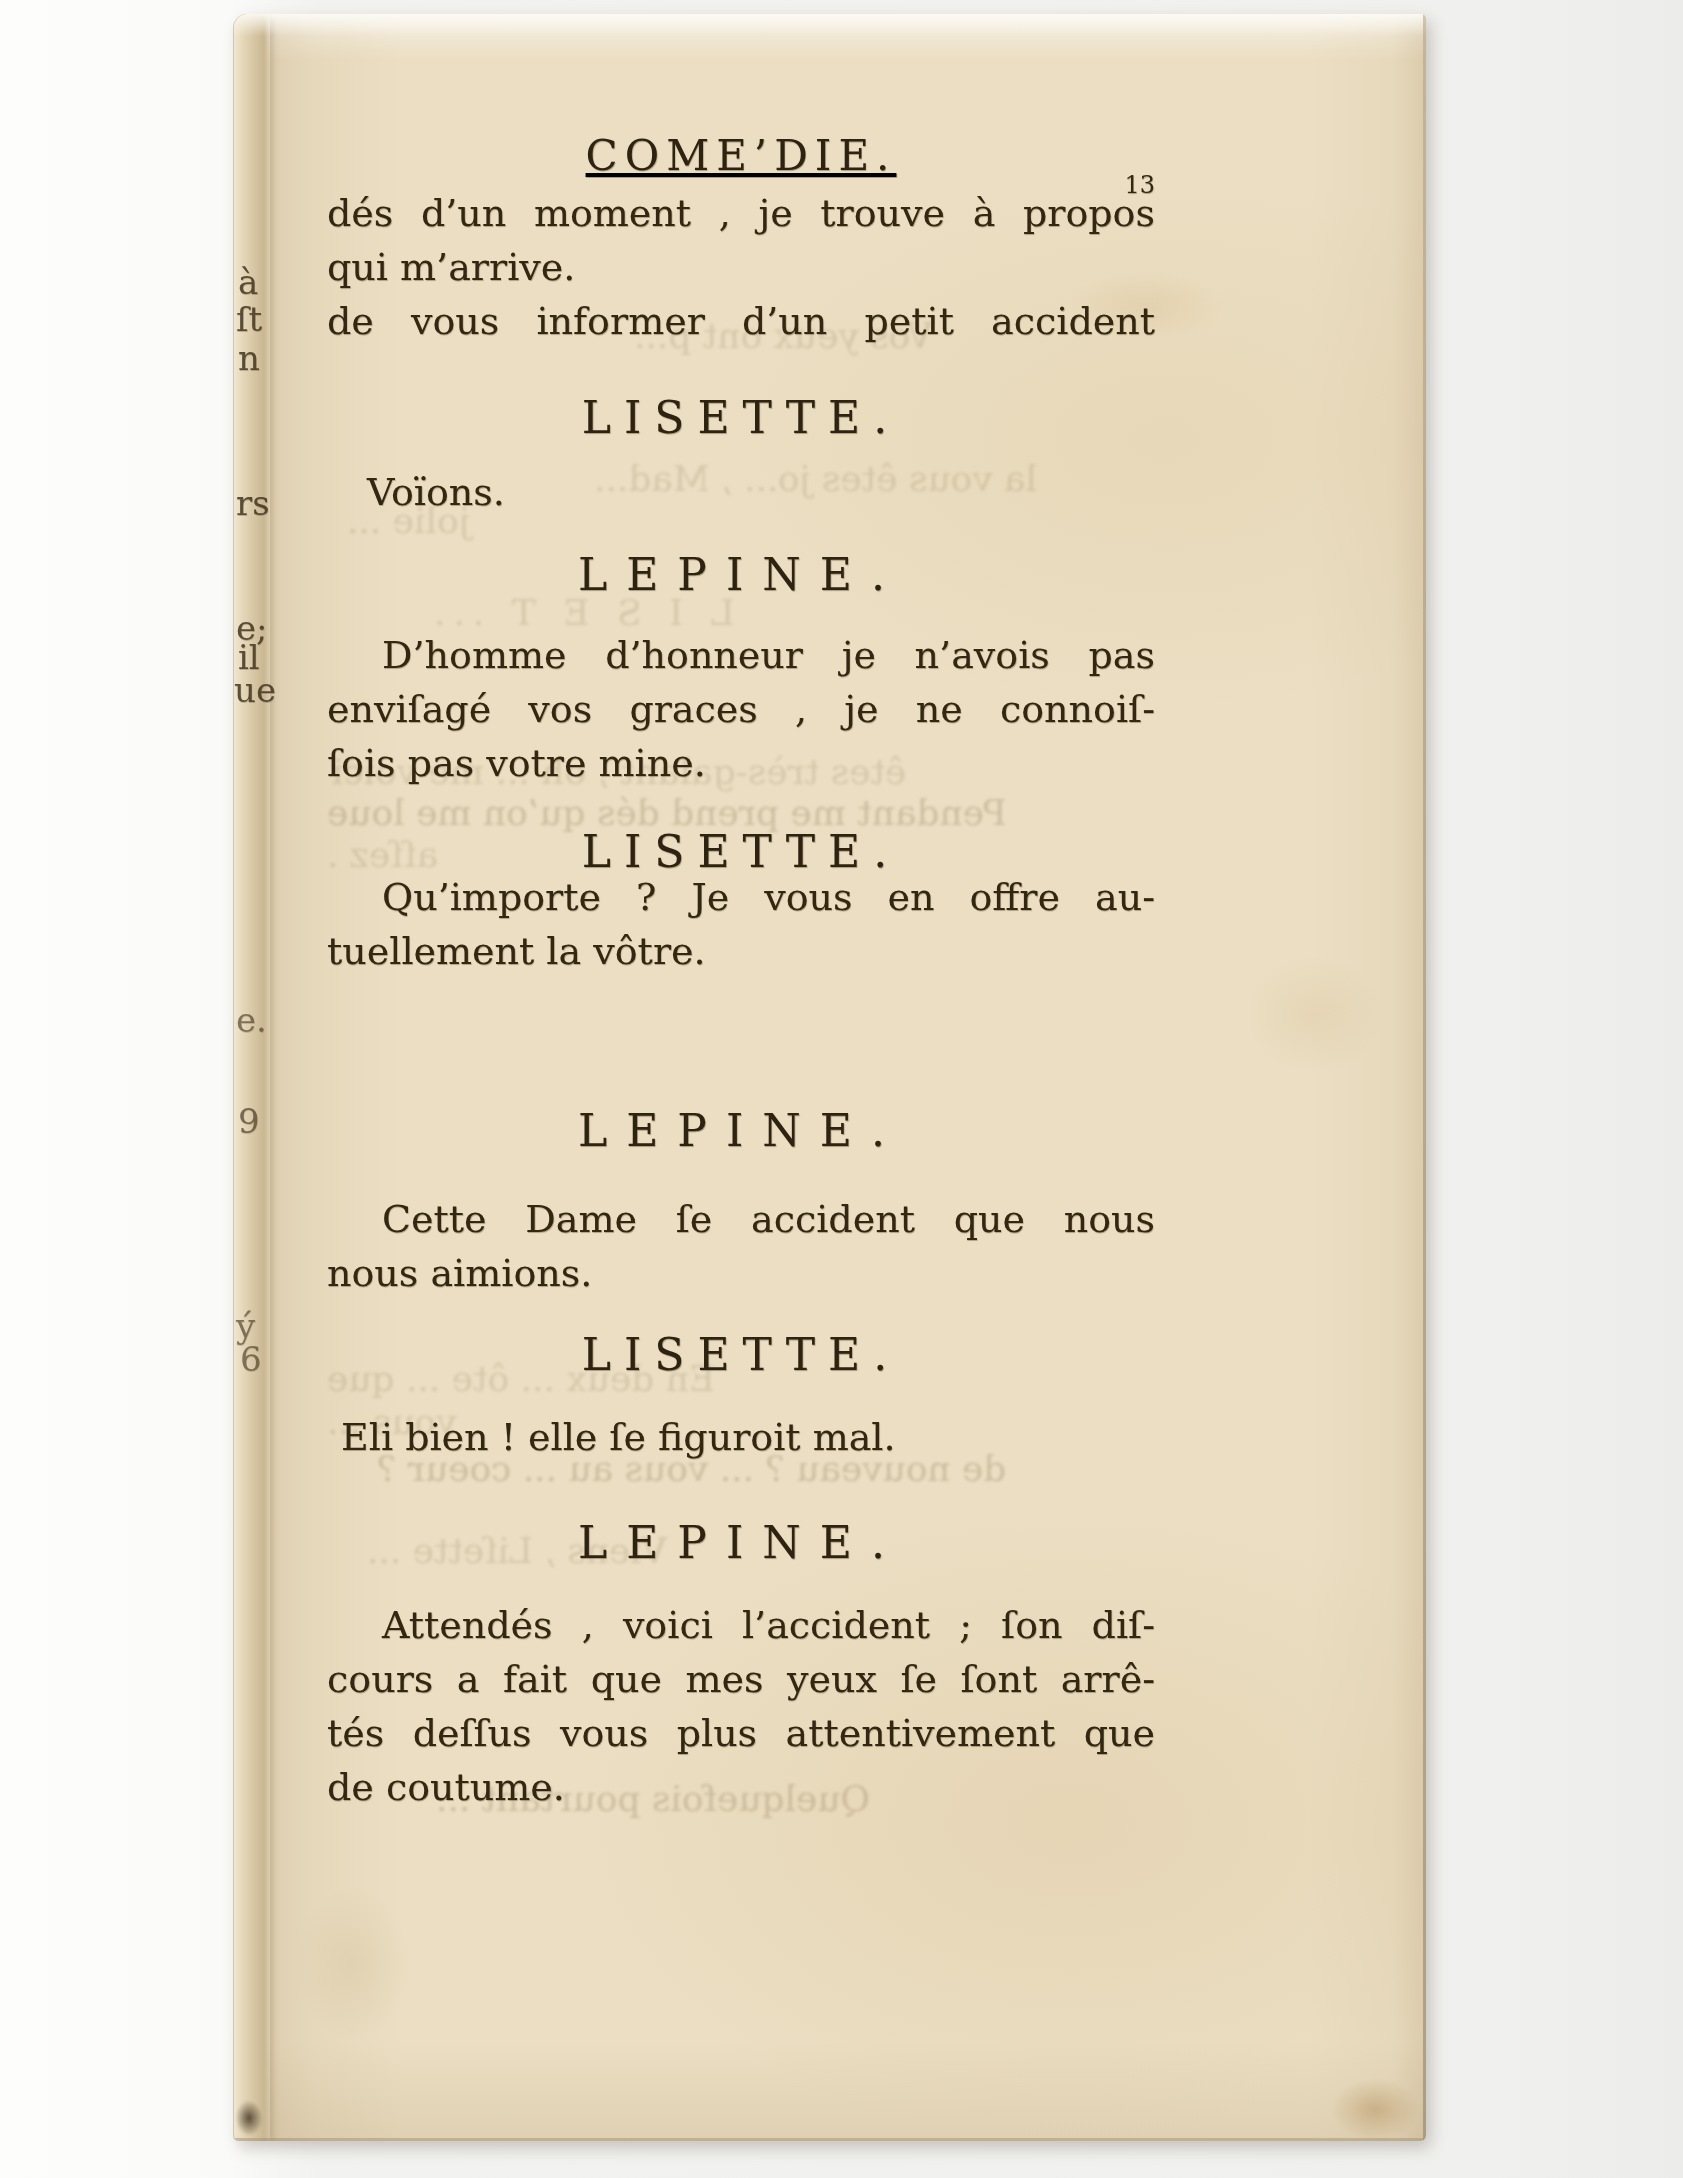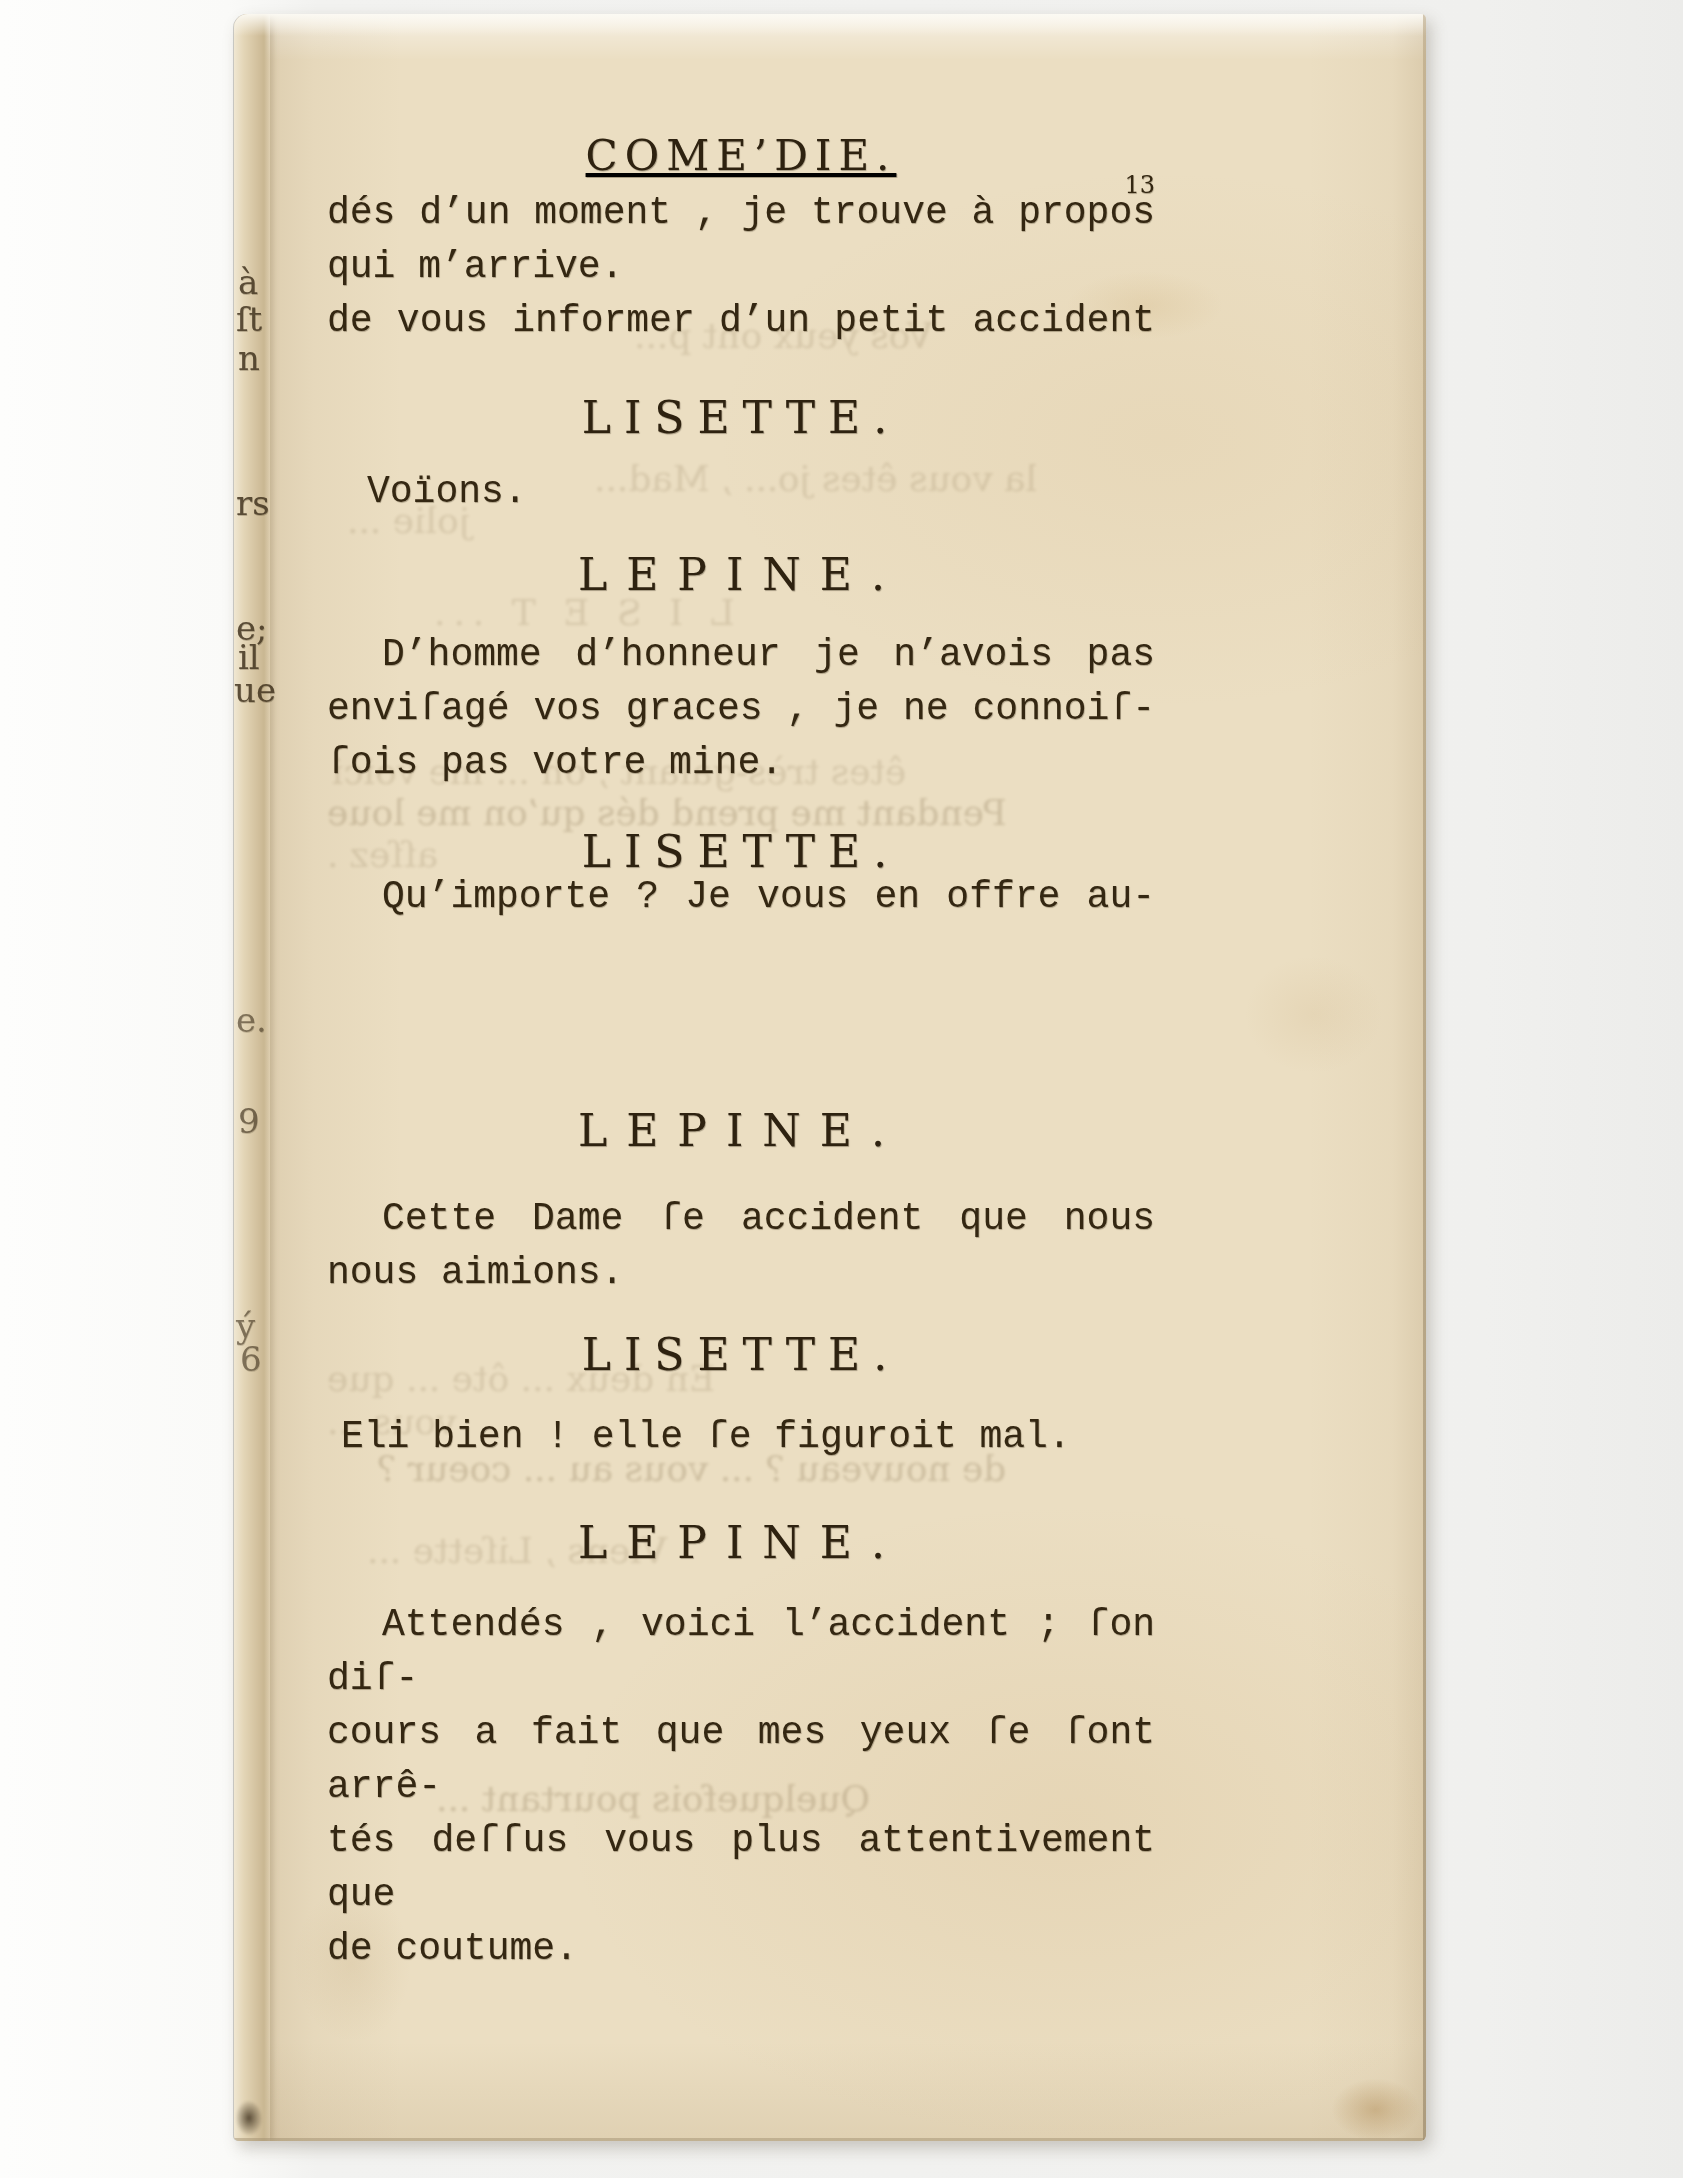--- a/index.html
+++ b/index.html
@@ -47,21 +47,20 @@
   .stain.s2{left:832px;top:257px;width:158px;height:69px;background:radial-gradient(ellipse,rgba(190,150,80,0.14),rgba(190,150,80,0) 70%);}
   .stain.s3{left:1010px;top:941px;width:139px;height:119px;background:radial-gradient(ellipse,rgba(180,140,80,0.10),rgba(180,140,80,0) 70%);}
   .stain.s4{left:59px;top:1871px;width:119px;height:158px;background:radial-gradient(ellipse,rgba(160,125,70,0.10),rgba(160,125,70,0) 70%);}
   .speck{position:absolute;left:2px;bottom:6px;width:26px;height:34px;border-radius:40% 60% 50% 50%;
     background:radial-gradient(ellipse,rgba(58,45,26,0.8),rgba(58,45,26,0) 75%);filter:blur(1px);}
   
   .text-col{position:absolute;left:93px;top:0;width:828px;height:100%;}
   .line{
     font-size:38px;line-height:54px;color:#342712;
     text-shadow:0.6px 0.9px 0.7px rgba(52,39,18,0.32);
-    font-family:Liberation Mono, monospace;
   }
   .j{text-align:justify;text-align-last:justify;}
   .ind{text-indent:55px;}
   .ind-v{text-indent:40px;}
   .ind-sm{text-indent:14px;}
   .pblock{position:absolute;left:0;width:100%;}
   .speaker{
     position:absolute;left:0;width:100%;text-align:center;
     font-size:44px;letter-spacing:13px;color:#2e2210;
     text-shadow:0.7px 1px 0.8px rgba(46,34,16,0.35);
@@ -152,20 +151,21 @@
     <div class="pblock" style="top:614px">
       <div class="line j ind">D’homme d’honneur je n’avois pas</div>
       <div class="line j">enviſagé vos graces , je ne connoiſ-</div>
       <div class="line">ſois pas votre mine.</div>
     </div>
 
     <div class="speaker" style="top:812px">LISETTE.</div>
 
     <div class="pblock" style="top:856px">
       <div class="line j ind">Qu’importe ? Je vous en offre au-</div>
+      <div class="line">tuellement la vôtre.</div>
     </div>
 
     <div class="speaker wide" style="top:1091px">LEPINE.</div>
 
     <div class="pblock" style="top:1178px">
       <div class="line j ind">Cette Dame ſe accident que nous</div>
       <div class="line">nous aimions.</div>
     </div>
 
     <div class="speaker" style="top:1315px">LISETTE.</div>

